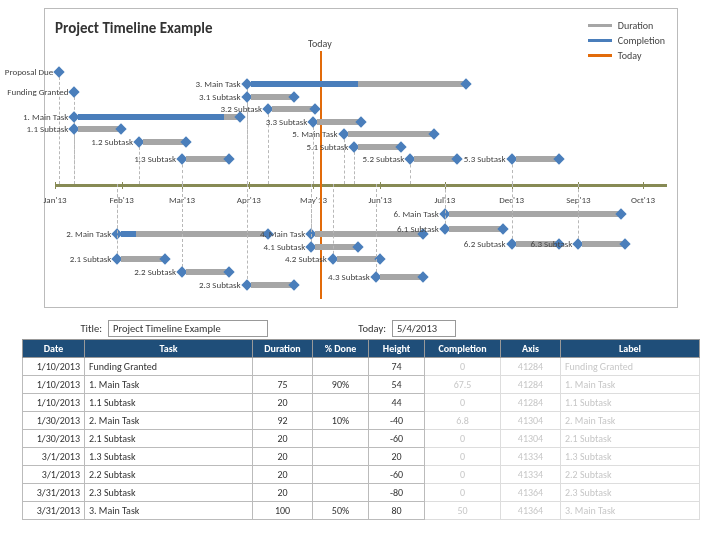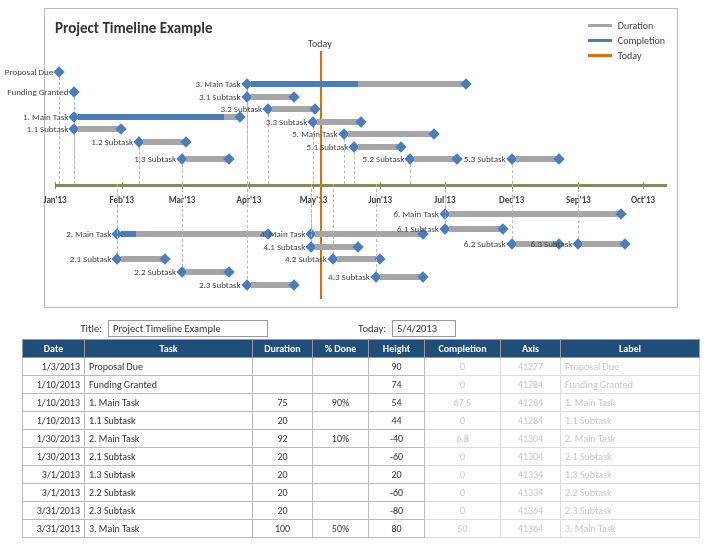--- a/index.html
+++ b/index.html
@@ -10,21 +10,21 @@
 .legend-row{display:flex;align-items:center;gap:6px;margin-bottom:2px}
 .leg-bar{width:24px;height:3px}
 .leg-duration{background:#a6a6a6}
 .leg-completion{background:#4a7ebb}
 .leg-today{background:#e26b0a}
 .plot{position:absolute;left:10px;right:10px;top:42px;bottom:8px}
 .today-line{position:absolute;top:0;bottom:0;width:2px;background:#e26b0a}
 .today-lbl{position:absolute;font-size:10px;color:#444;transform:translateX(-50%);top:-14px}
 .axis-line{position:absolute;height:3px;background:#878a54;left:0;right:0}
 .tick{position:absolute;top:-2px;width:1px;height:7px;background:#878a54}
-.tick-lbl{position:absolute;font-size:9px;font-weight:bold;color:#444;transform:translateX(-50%);margin-top:8px}
+.tick-lbl{position:absolute;font-size:9px;font-weight:normal;color:#444;transform:translateX(-50%);margin-top:8px}
 .task{position:absolute;height:14px}
 .task .lbl{position:absolute;right:100%;margin-right:6px;white-space:nowrap;font-size:9px;color:#444;top:0;line-height:14px}
 .diamond{position:absolute;width:8px;height:8px;background:#4a7ebb;transform:translate(-50%,-50%) rotate(45deg);top:7px}
 .dur-bar{position:absolute;height:6px;background:#a6a6a6;top:4px}
 .comp-bar{position:absolute;height:6px;background:#4a7ebb;top:4px}
 .leader{position:absolute;border-left:1px dashed #b8b8b8;width:0}
 .table-wrap{margin:12px 22px 0 22px}
 .meta-row{display:flex;align-items:center;font-size:10.5px;margin-bottom:2px}
 .meta-row .k{width:80px;text-align:right;padding-right:6px;color:#333}
 .meta-row .v{border:1px solid #999;padding:1px 4px;min-width:150px;background:#fff}
@@ -291,30 +291,20 @@
             <th>Duration</th>
             <th>% Done</th>
             <th>Height</th>
             <th>Completion</th>
             <th>Axis</th>
             <th>Label</th>
           </tr>
         </thead>
       <tbody id="tbody">
           <tr>
-            <td class="r">1/3/2013</td>
-            <td>Proposal Due</td>
-            <td class="c"></td>
-            <td class="c"></td>
-            <td class="c">90</td>
-            <td class="c ghost">0</td>
-            <td class="c ghost">41277</td>
-            <td class="ghost">Proposal Due</td>
-          </tr>
-          <tr>
             <td class="r">1/10/2013</td>
             <td>Funding Granted</td>
             <td class="c"></td>
             <td class="c"></td>
             <td class="c">74</td>
             <td class="c ghost">0</td>
             <td class="c ghost">41284</td>
             <td class="ghost">Funding Granted</td>
           </tr>
           <tr>

